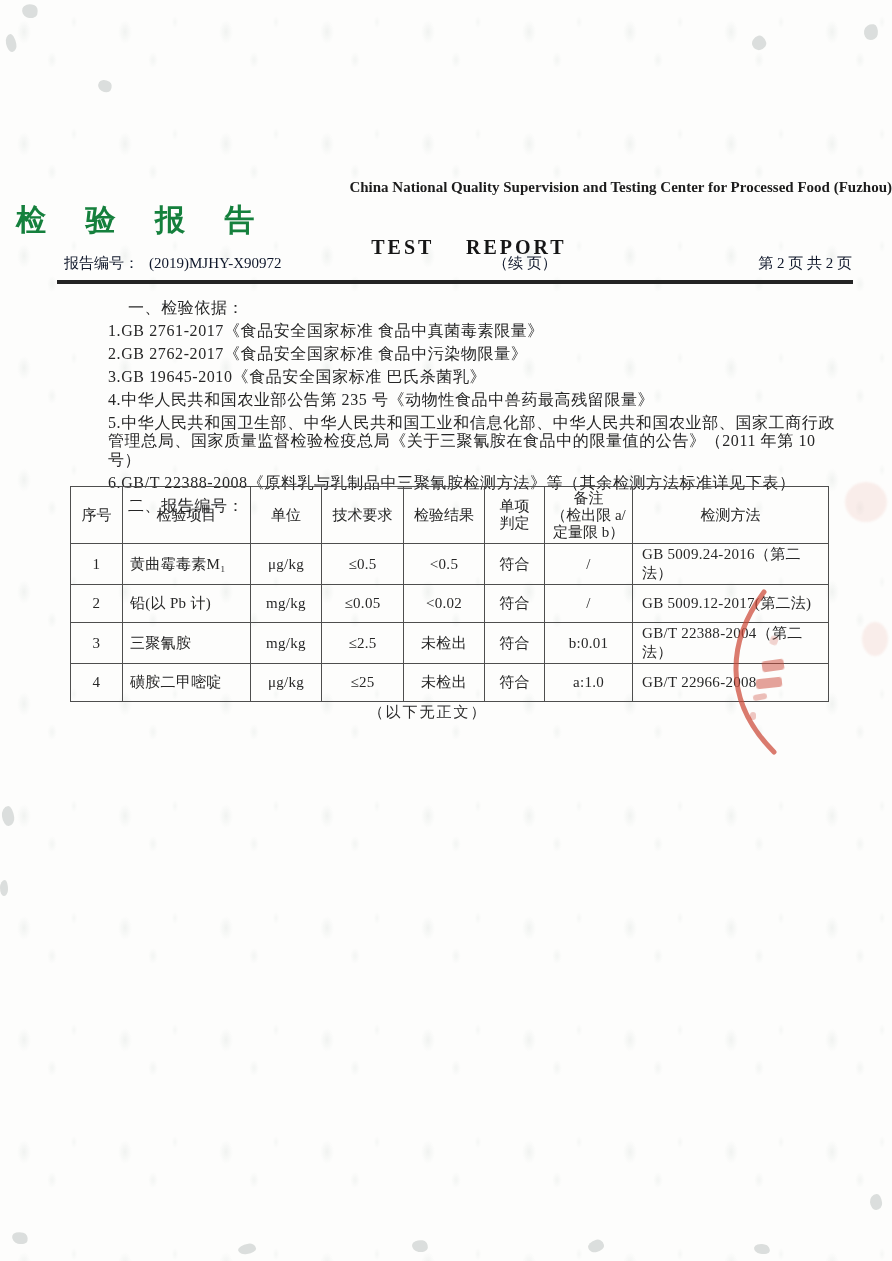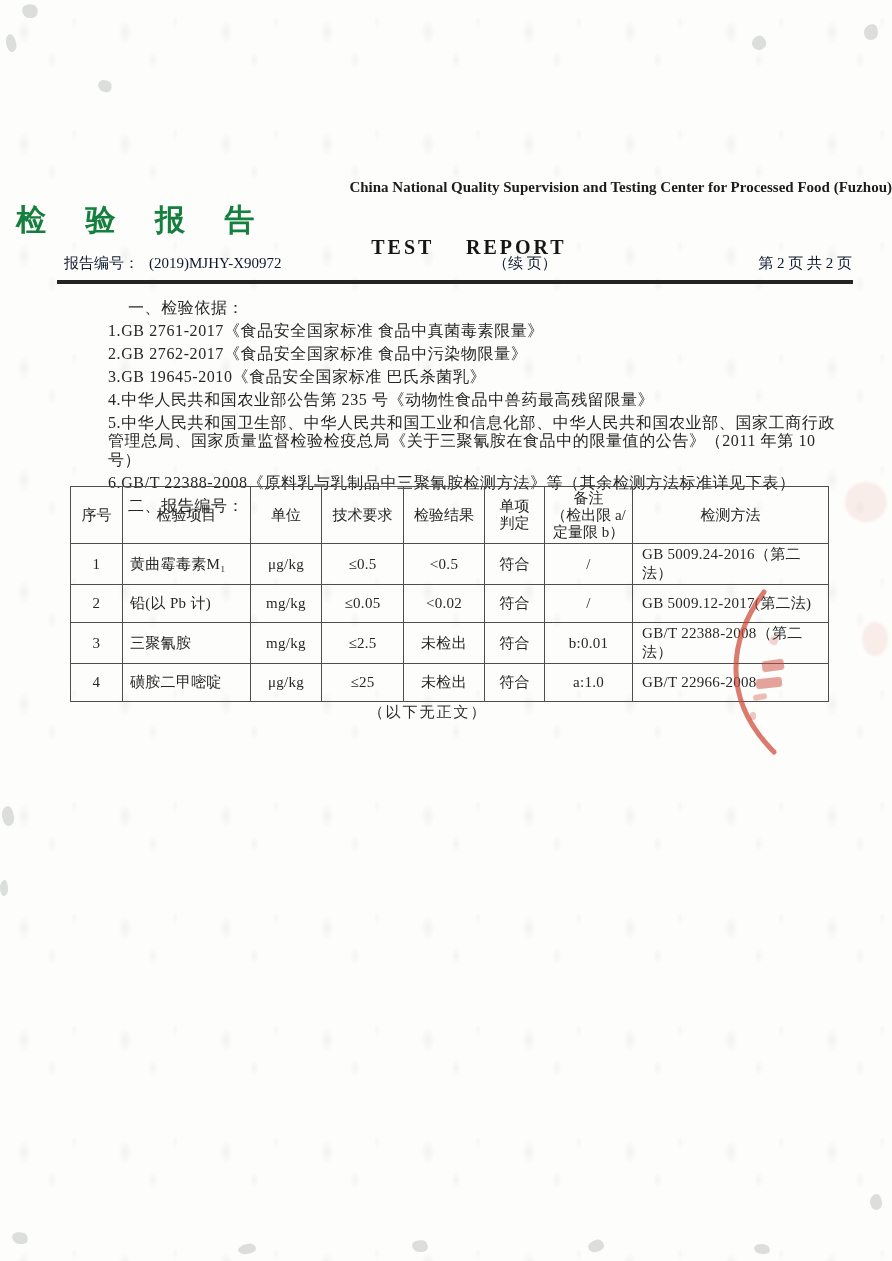--- a/index.html
+++ b/index.html
@@ -177,21 +177,21 @@
           <td class="c7">GB 5009.12-2017(第二法)</td>
         </tr>
         <tr>
           <td class="c0">3</td>
           <td class="c1">三聚氰胺</td>
           <td class="c2">mg/kg</td>
           <td class="c3">≤2.5</td>
           <td class="c4">未检出</td>
           <td class="c5">符合</td>
           <td class="c6">b:0.01</td>
-          <td class="c7">GB/T 22388-2008（第二法）</td>
+          <td class="c7">GB/T 22388-2004（第二法）</td>
         </tr>
         <tr>
           <td class="c0">4</td>
           <td class="c1">磺胺二甲嘧啶</td>
           <td class="c2">μg/kg</td>
           <td class="c3">≤25</td>
           <td class="c4">未检出</td>
           <td class="c5">符合</td>
           <td class="c6">a:1.0</td>
           <td class="c7">GB/T 22966-2008</td>

